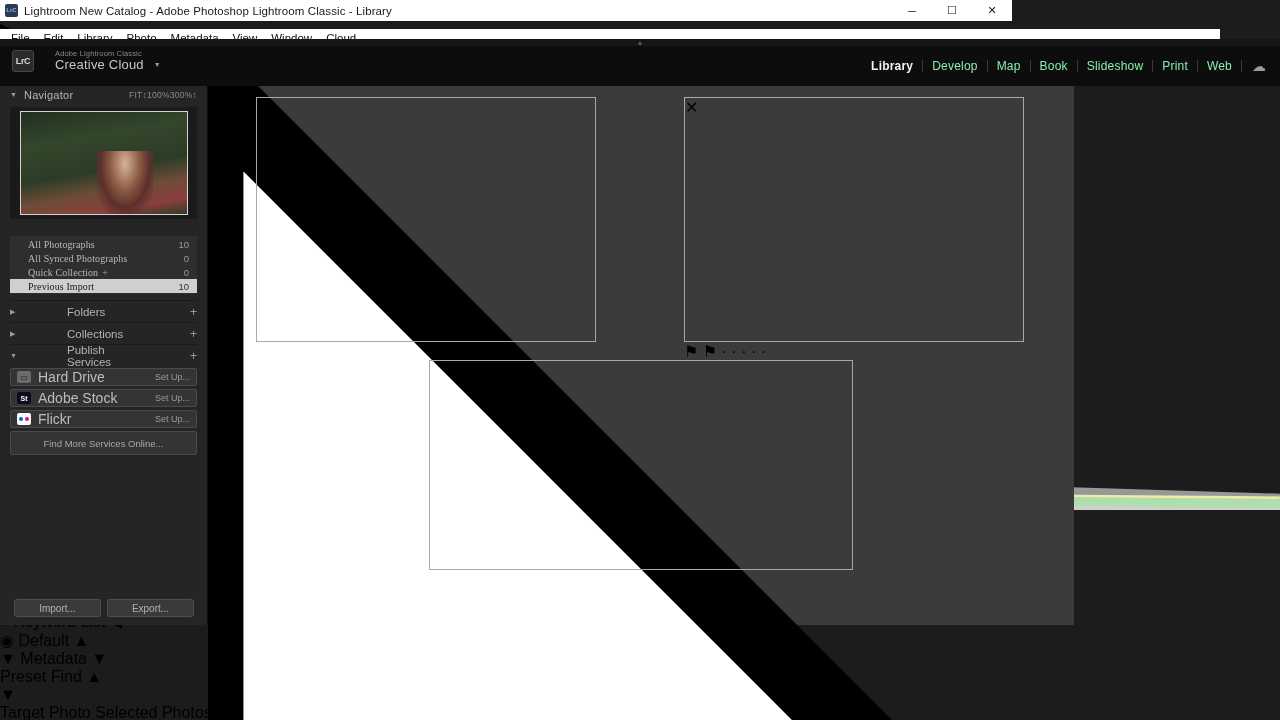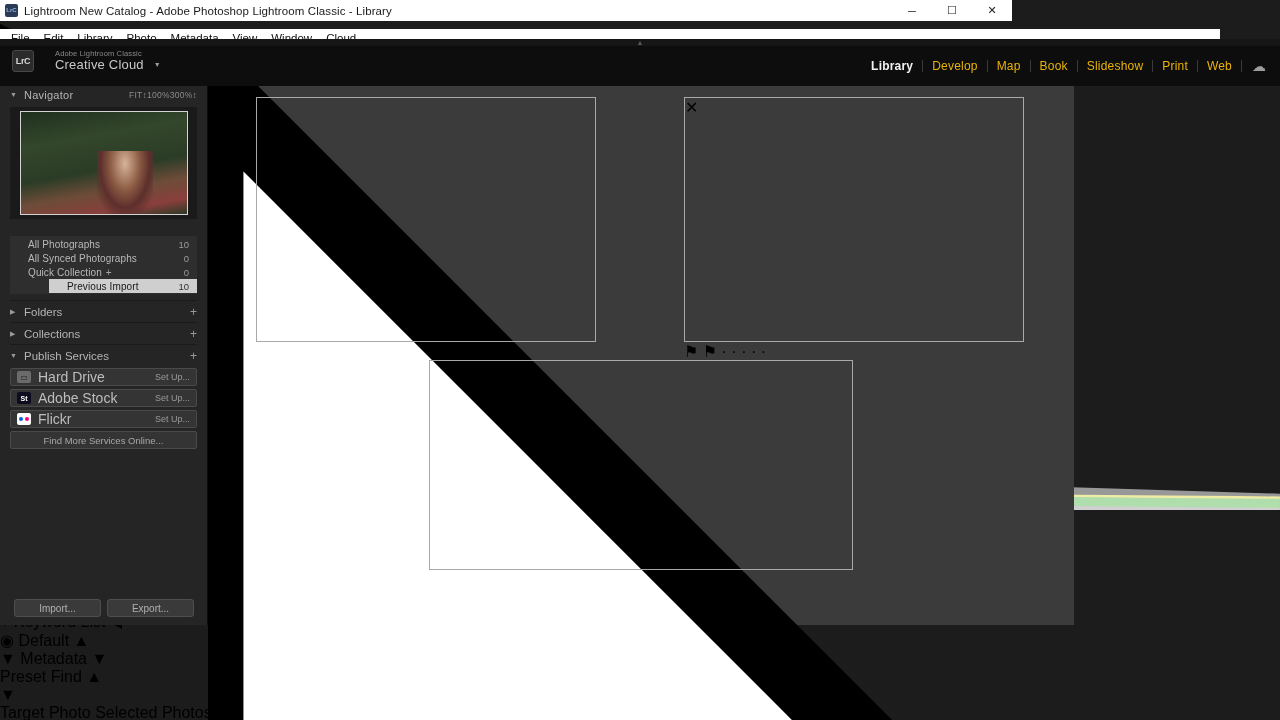--- a/index.html
+++ b/index.html
@@ -51,21 +51,21 @@
     border: 1px solid #474747; color: #d6d6d6; font-size: 9px; font-weight: bold;
     display: flex; align-items: center; justify-content: center; letter-spacing: -.4px;
   }
   .id-text { margin-left: 21px; line-height: 1.05; }
   .id-small { font-size: 7.5px; color: #8a8a8a; letter-spacing: .15px; }
   .id-big { font-size: 13px; color: #c8c8c8; letter-spacing: .2px; }
   .id-caret { display: inline-block; margin-left: 10px; font-size: 7px; color: #9a9a9a; vertical-align: 2px; }
 
   .modules { position: absolute; right: 14px; top: 19px; display: flex; align-items: center; }
   .mod {
-    font-size: 12px; color: #eab308; padding: 0 9px; letter-spacing: .2px;
+    font-size: 12px; color: #86efac; padding: 0 9px; letter-spacing: .2px;
   }
   .mod.active { color: #f2f2f2; font-weight: bold; }
   .mod-sep { width: 1px; height: 12px; background: #3a3a3a; }
   .cloud-icon { margin-left: 10px; color: #9d9d9d; font-size: 14px; }
 
   
   .left-panel {
     position: absolute; left: 0; top: 86px; width: 208px; height: 539px;
     background: #252525; border-right: 1px solid #0c0c0c;
   }
@@ -91,28 +91,28 @@
   .nav-img::after {
     content:''; position:absolute; left:46%; top:38%; width:34%; height:62%;
     background: radial-gradient(ellipse at 50% 20%, #d7b49a 0%, #8a5a42 38%, #5d2f2c 62%, rgba(40,40,30,0) 85%);
   }
 
   .catalog-box { margin: 5px 10px 0 10px; background: #2e2e2e; padding: 1px 0; }
   .cat-row {
     display: flex; align-items: center; height: 14px; padding: 0 8px 0 18px;
     font-size: 10px; color: #b9b9b9;
   }
-  .cat-row.sel { background: #cfcfcf; color: #181818; margin-left: 39px; }
-  .cat-name { flex: 1; letter-spacing: .1px; }
+  .cat-row.sel { background: #cfcfcf; color: #181818; }
+  .cat-name { flex: 1; letter-spacing: .1px; font-family: Liberation Serif, serif; }
   .cat-count { font-size: 9.5px; color: #9a9a9a; }
   .cat-row.sel .cat-count { color: #333; }
   .cat-plus { color: #a6a6a6; margin-left: 4px; font-size: 10px; }
   .sec-head {
     display: flex; align-items: center; height: 22px; margin: 0 10px;
-    font-size: 11.5px; color: #b4b4b4; border-top: 1px solid #1a1a1a;
+    font-size: 11.5px; color: #b4b4b4; border-top: 1px solid #1a1a1a; gap: 43px;
   }
 
   .pub-box { margin: 2px 10px 0 10px; }
   .pub-row {
     display: flex; align-items: center; height: 18px; background: #343434;
     border: 1px solid #4a4a4a; border-radius: 2px; margin-bottom: 3px; padding: 0 6px;
   }
   .pub-ico {
     width: 14px; height: 12px; border-radius: 2px; margin-right: 7px;
     display: flex; align-items: center; justify-content: center; font-size: 7px;
@@ -121,21 +121,21 @@
   .ico-st { background: #0c0c1e; color: #fff; font-weight: bold; font-size: 7px; }
   .ico-fl { background: #fff; position: relative; }
   .ico-fl::before, .ico-fl::after {
     content:''; position:absolute; top:4px; width:4px; height:4px; border-radius:50%;
   }
   .ico-fl::before { left: 2px; background: #0063dc; }
   .ico-fl::after  { right: 2px; background: #ff0084; }
   .pub-name { flex: 1; font-size: 14px; color: #bdbdbd; }
   .pub-setup { font-size: 9px; color: #9a9a9a; margin-left: 34px; }
   .pub-more {
-    height: 18px; background: #343434; border: 1px solid #4a4a4a; border-radius: 2px;
+    height: 24px; background: #343434; border: 1px solid #4a4a4a; border-radius: 2px;
     display: flex; align-items: center; justify-content: center;
     font-size: 9.5px; color: #a8a8a8; margin-top: 2px;
   }
 
   .left-foot { position: absolute; bottom: 8px; left: 0; width: 208px; display: flex; gap: 6px; padding: 0 14px; }
   .lf-btn {
     flex: 1; height: 18px; background: #3a3a3a; border: 1px solid #4f4f4f; border-radius: 3px;
     font-size: 10px; color: #b0b0b0; display: flex; align-items: center; justify-content: center;
   }
 

